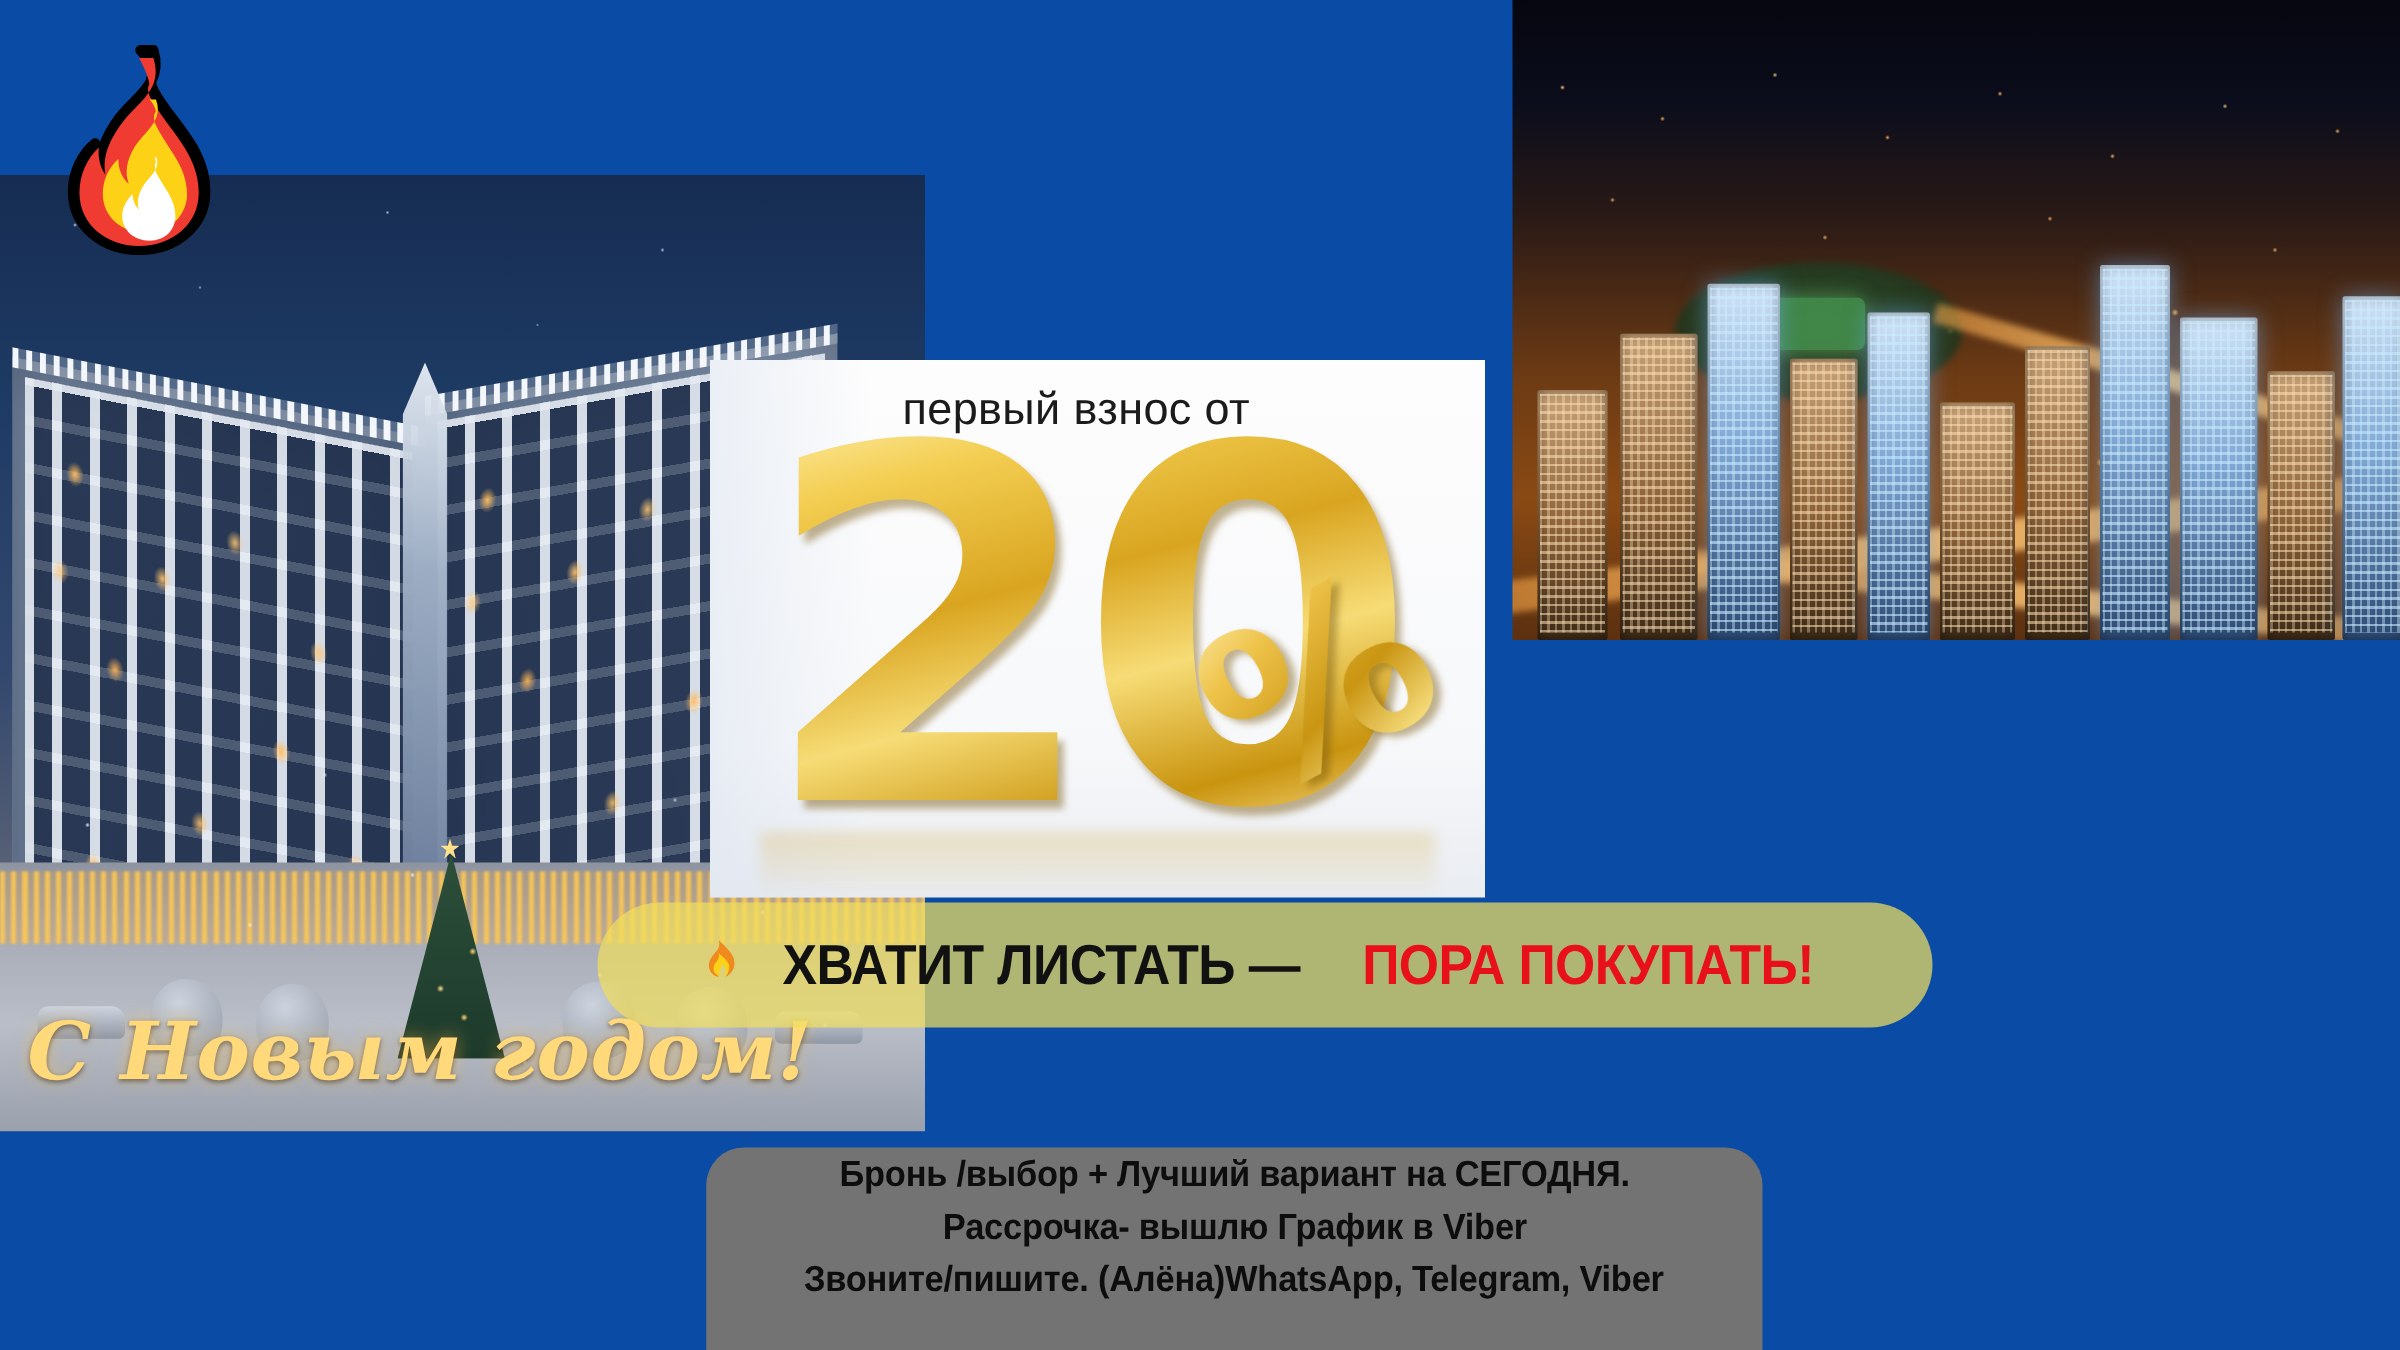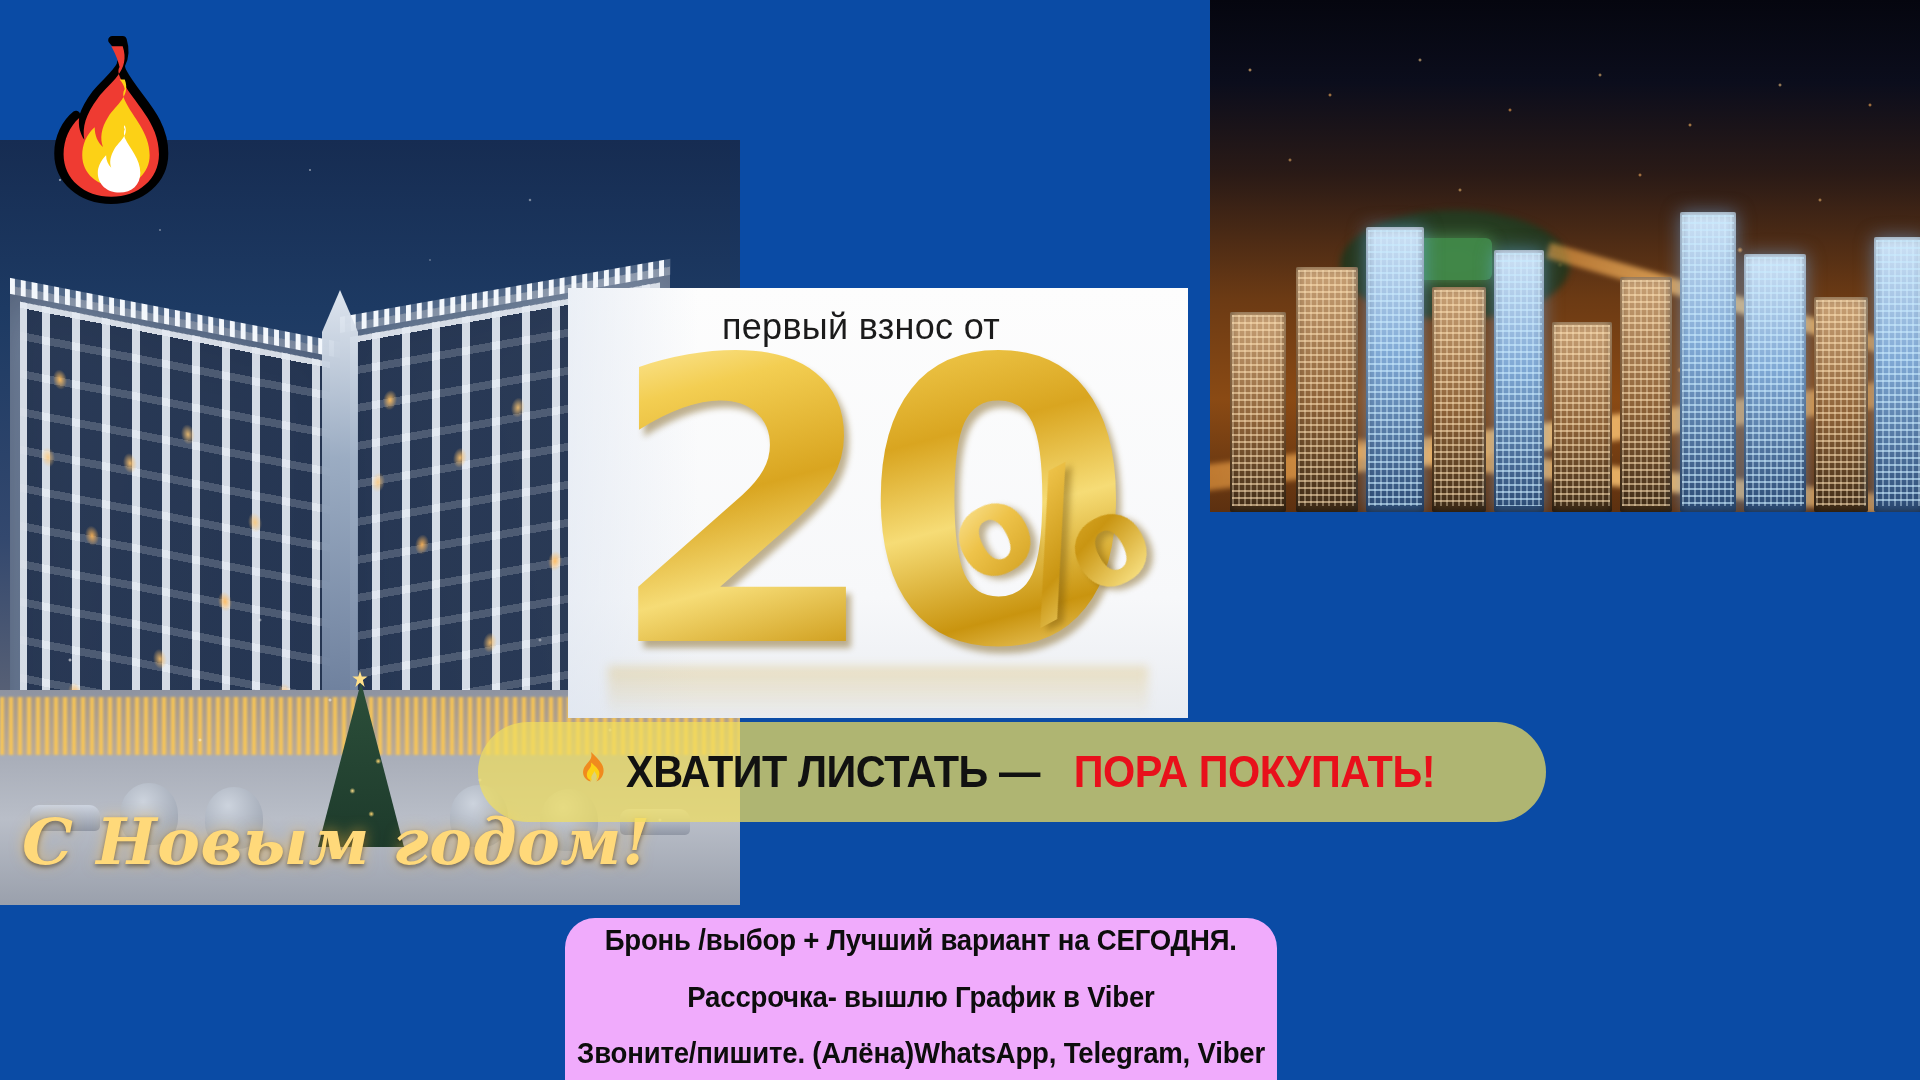--- a/index.html
+++ b/index.html
@@ -164,31 +164,31 @@
     transform:rotate(-28deg);
     background:linear-gradient(160deg,#fff1b4 0%,#eec34a 22%,#c99512 50%,#f7df80 72%,#b8840b 100%);
     -webkit-background-clip:text;background-clip:text;color:transparent;
     filter:drop-shadow(4px 6px 3px rgba(120,86,10,.45));}
   .gold-reflect{position:absolute;left:40px;right:40px;bottom:0;height:52px;
     background:linear-gradient(180deg,rgba(214,172,60,.28),rgba(255,255,255,0));filter:blur(5px);}
 
   
   .cta-banner{position:absolute;left:478px;top:722px;width:1068px;height:100px;
     border-radius:50px;background:rgba(240,222,94,.72);
-    display:flex;align-items:center;justify-content:center;gap:0;}
+    display:flex;align-items:center;justify-content:center;gap:16px;}
   .cta-fire{width:34px;height:42px;flex:0 0 auto;}
   .cta-text{font-size:45px;font-weight:700;white-space:nowrap;letter-spacing:-.5px;
     font-family:"Liberation Sans",sans-serif;transform:scaleX(.92);transform-origin:center;}
   .cta-black{color:#111;}
   .cta-red{color:#e8101b;}
 
   
-  .contact-card{position:absolute;left:565px;top:918px;width:712px;height:162px;
-    background:#f0abfc;border-radius:30px 30px 0 0;
-    display:flex;flex-direction:column;align-items:center;justify-content:space-between;gap:9px;
+  .contact-card{position:absolute;left:565px;top:918px;width:845px;height:162px;
+    background:#737373;border-radius:30px 30px 0 0;
+    display:flex;flex-direction:column;align-items:center;justify-content:flex-start;gap:9px;
     padding:6px 24px 10px;box-sizing:border-box;}
   .contact-line{font-size:29px;font-weight:700;color:#0d0d0d;white-space:nowrap;
     transform:scaleX(.95);transform-origin:center;letter-spacing:-.2px;}
 
   
   .hero-fire{position:absolute;left:50px;top:36px;width:135px;height:168px;}
 </style>
 </head>
 <body>
 

